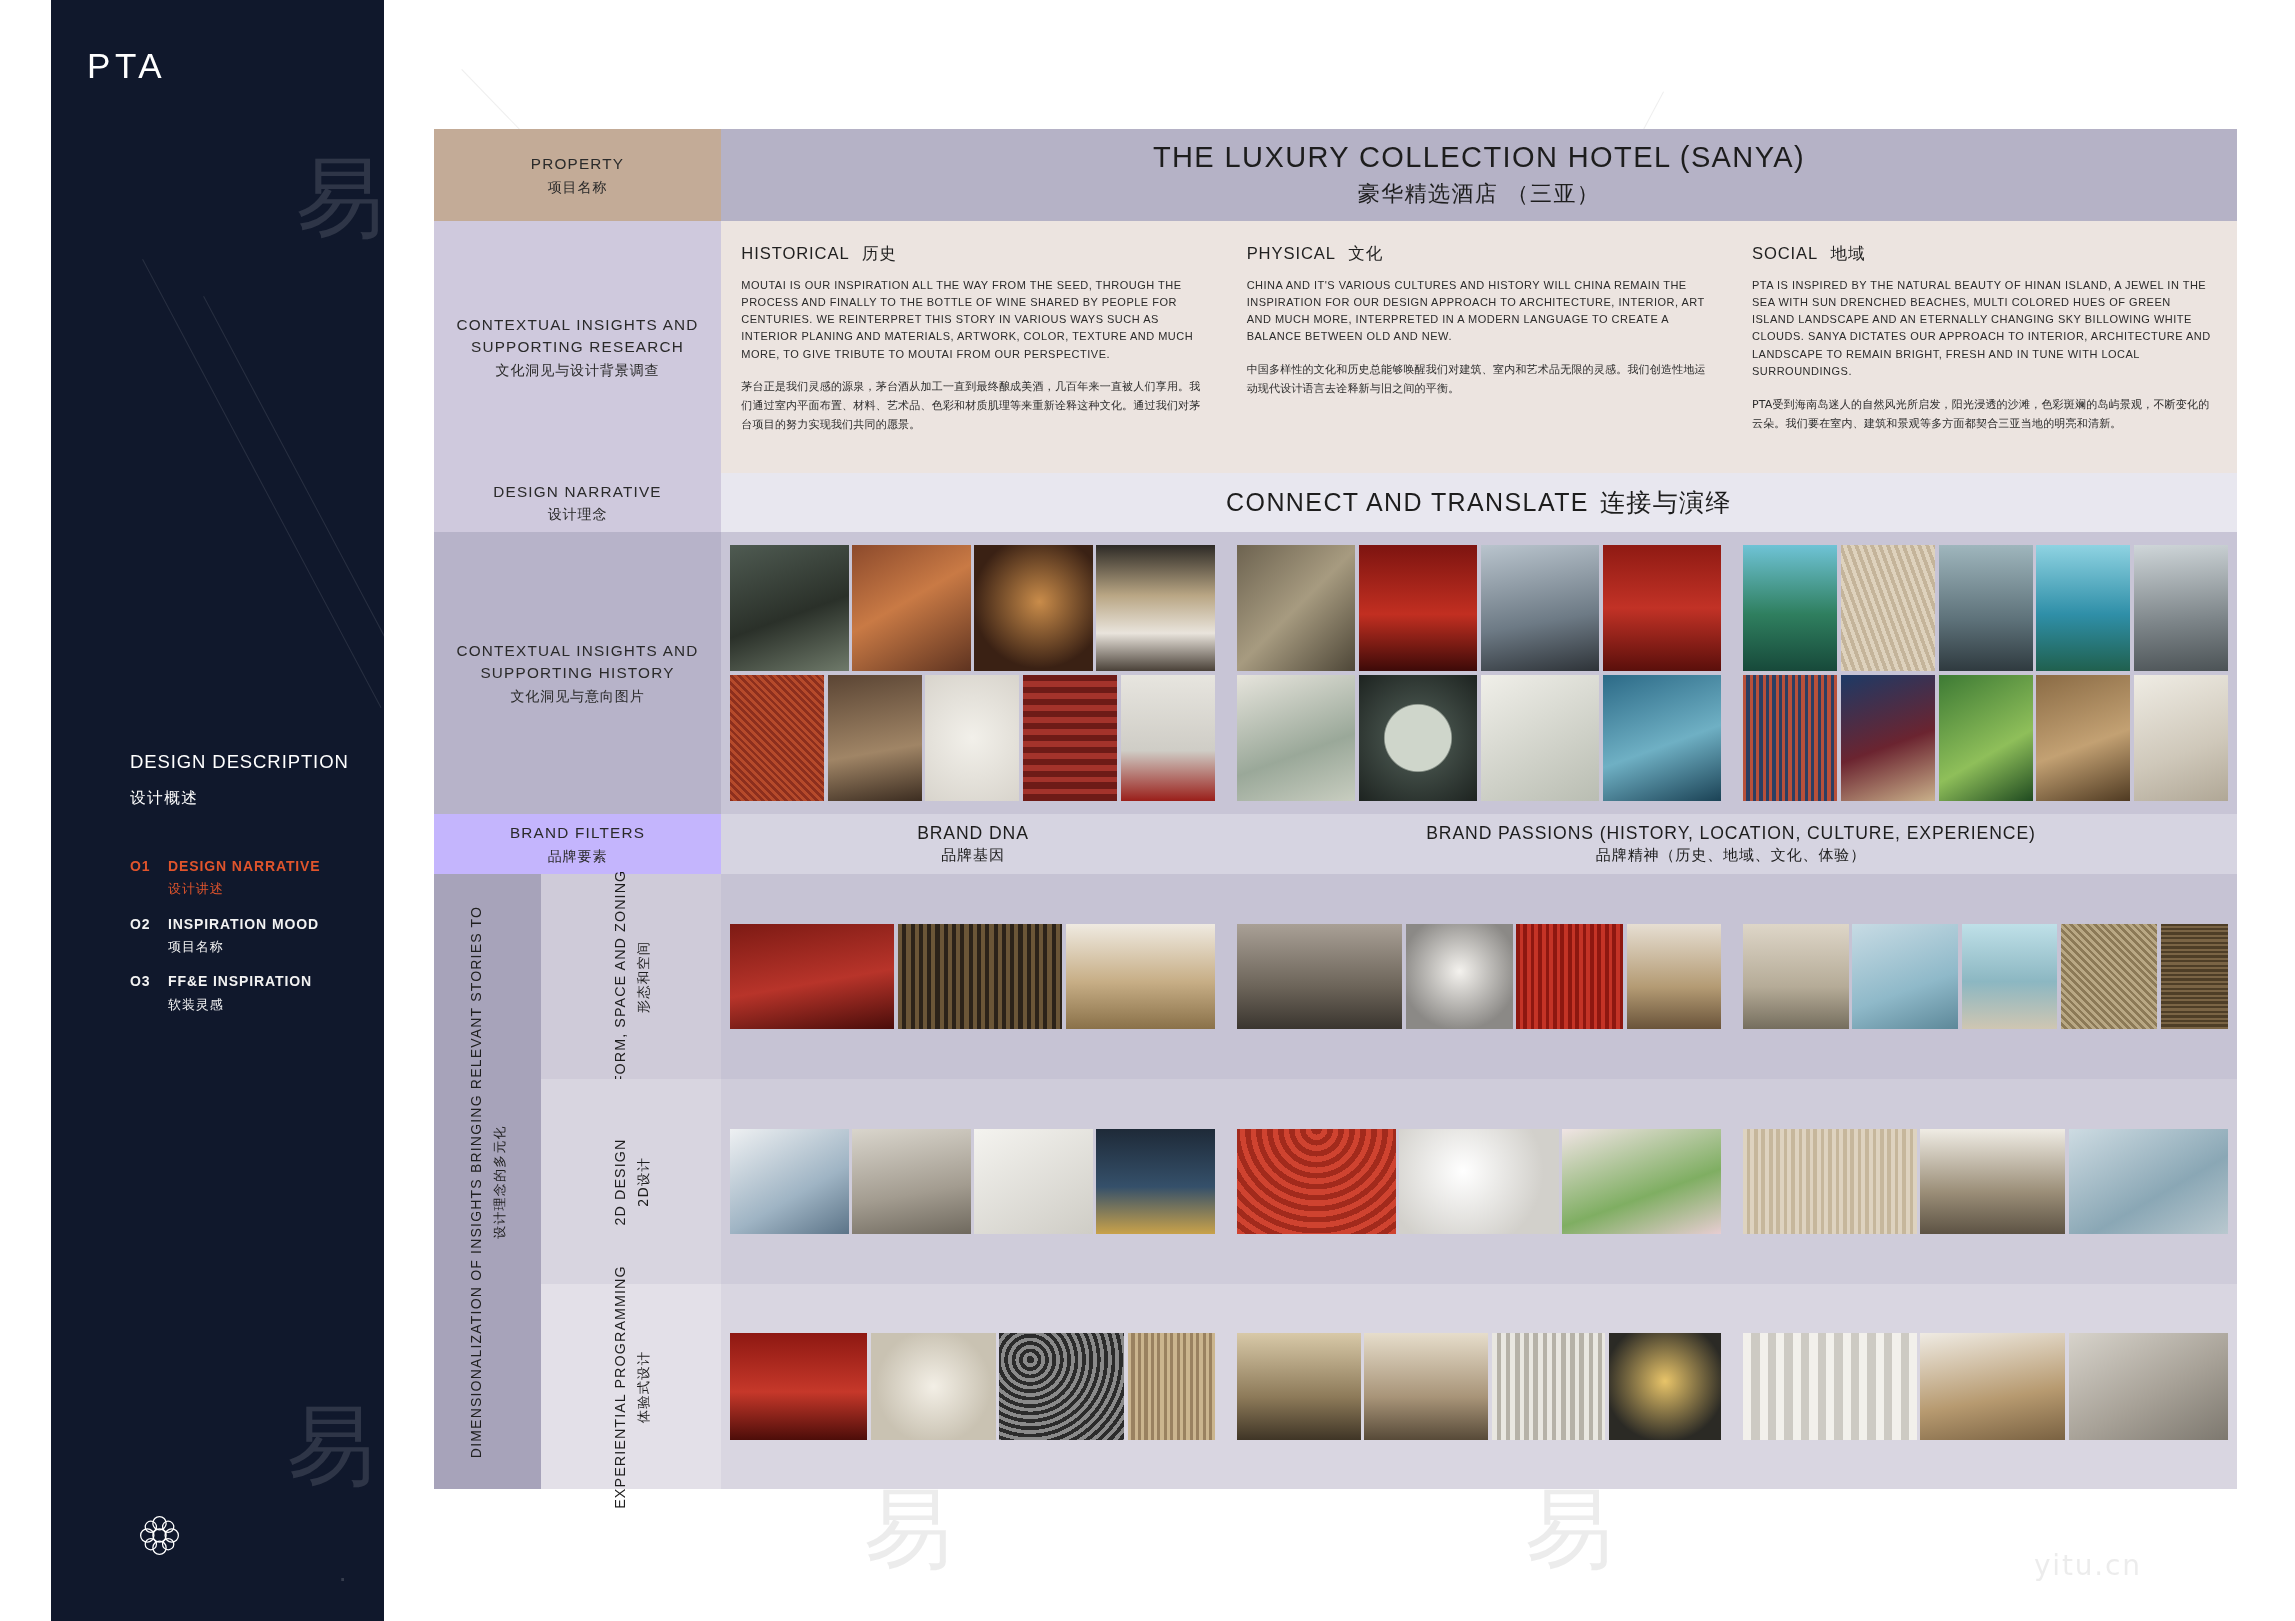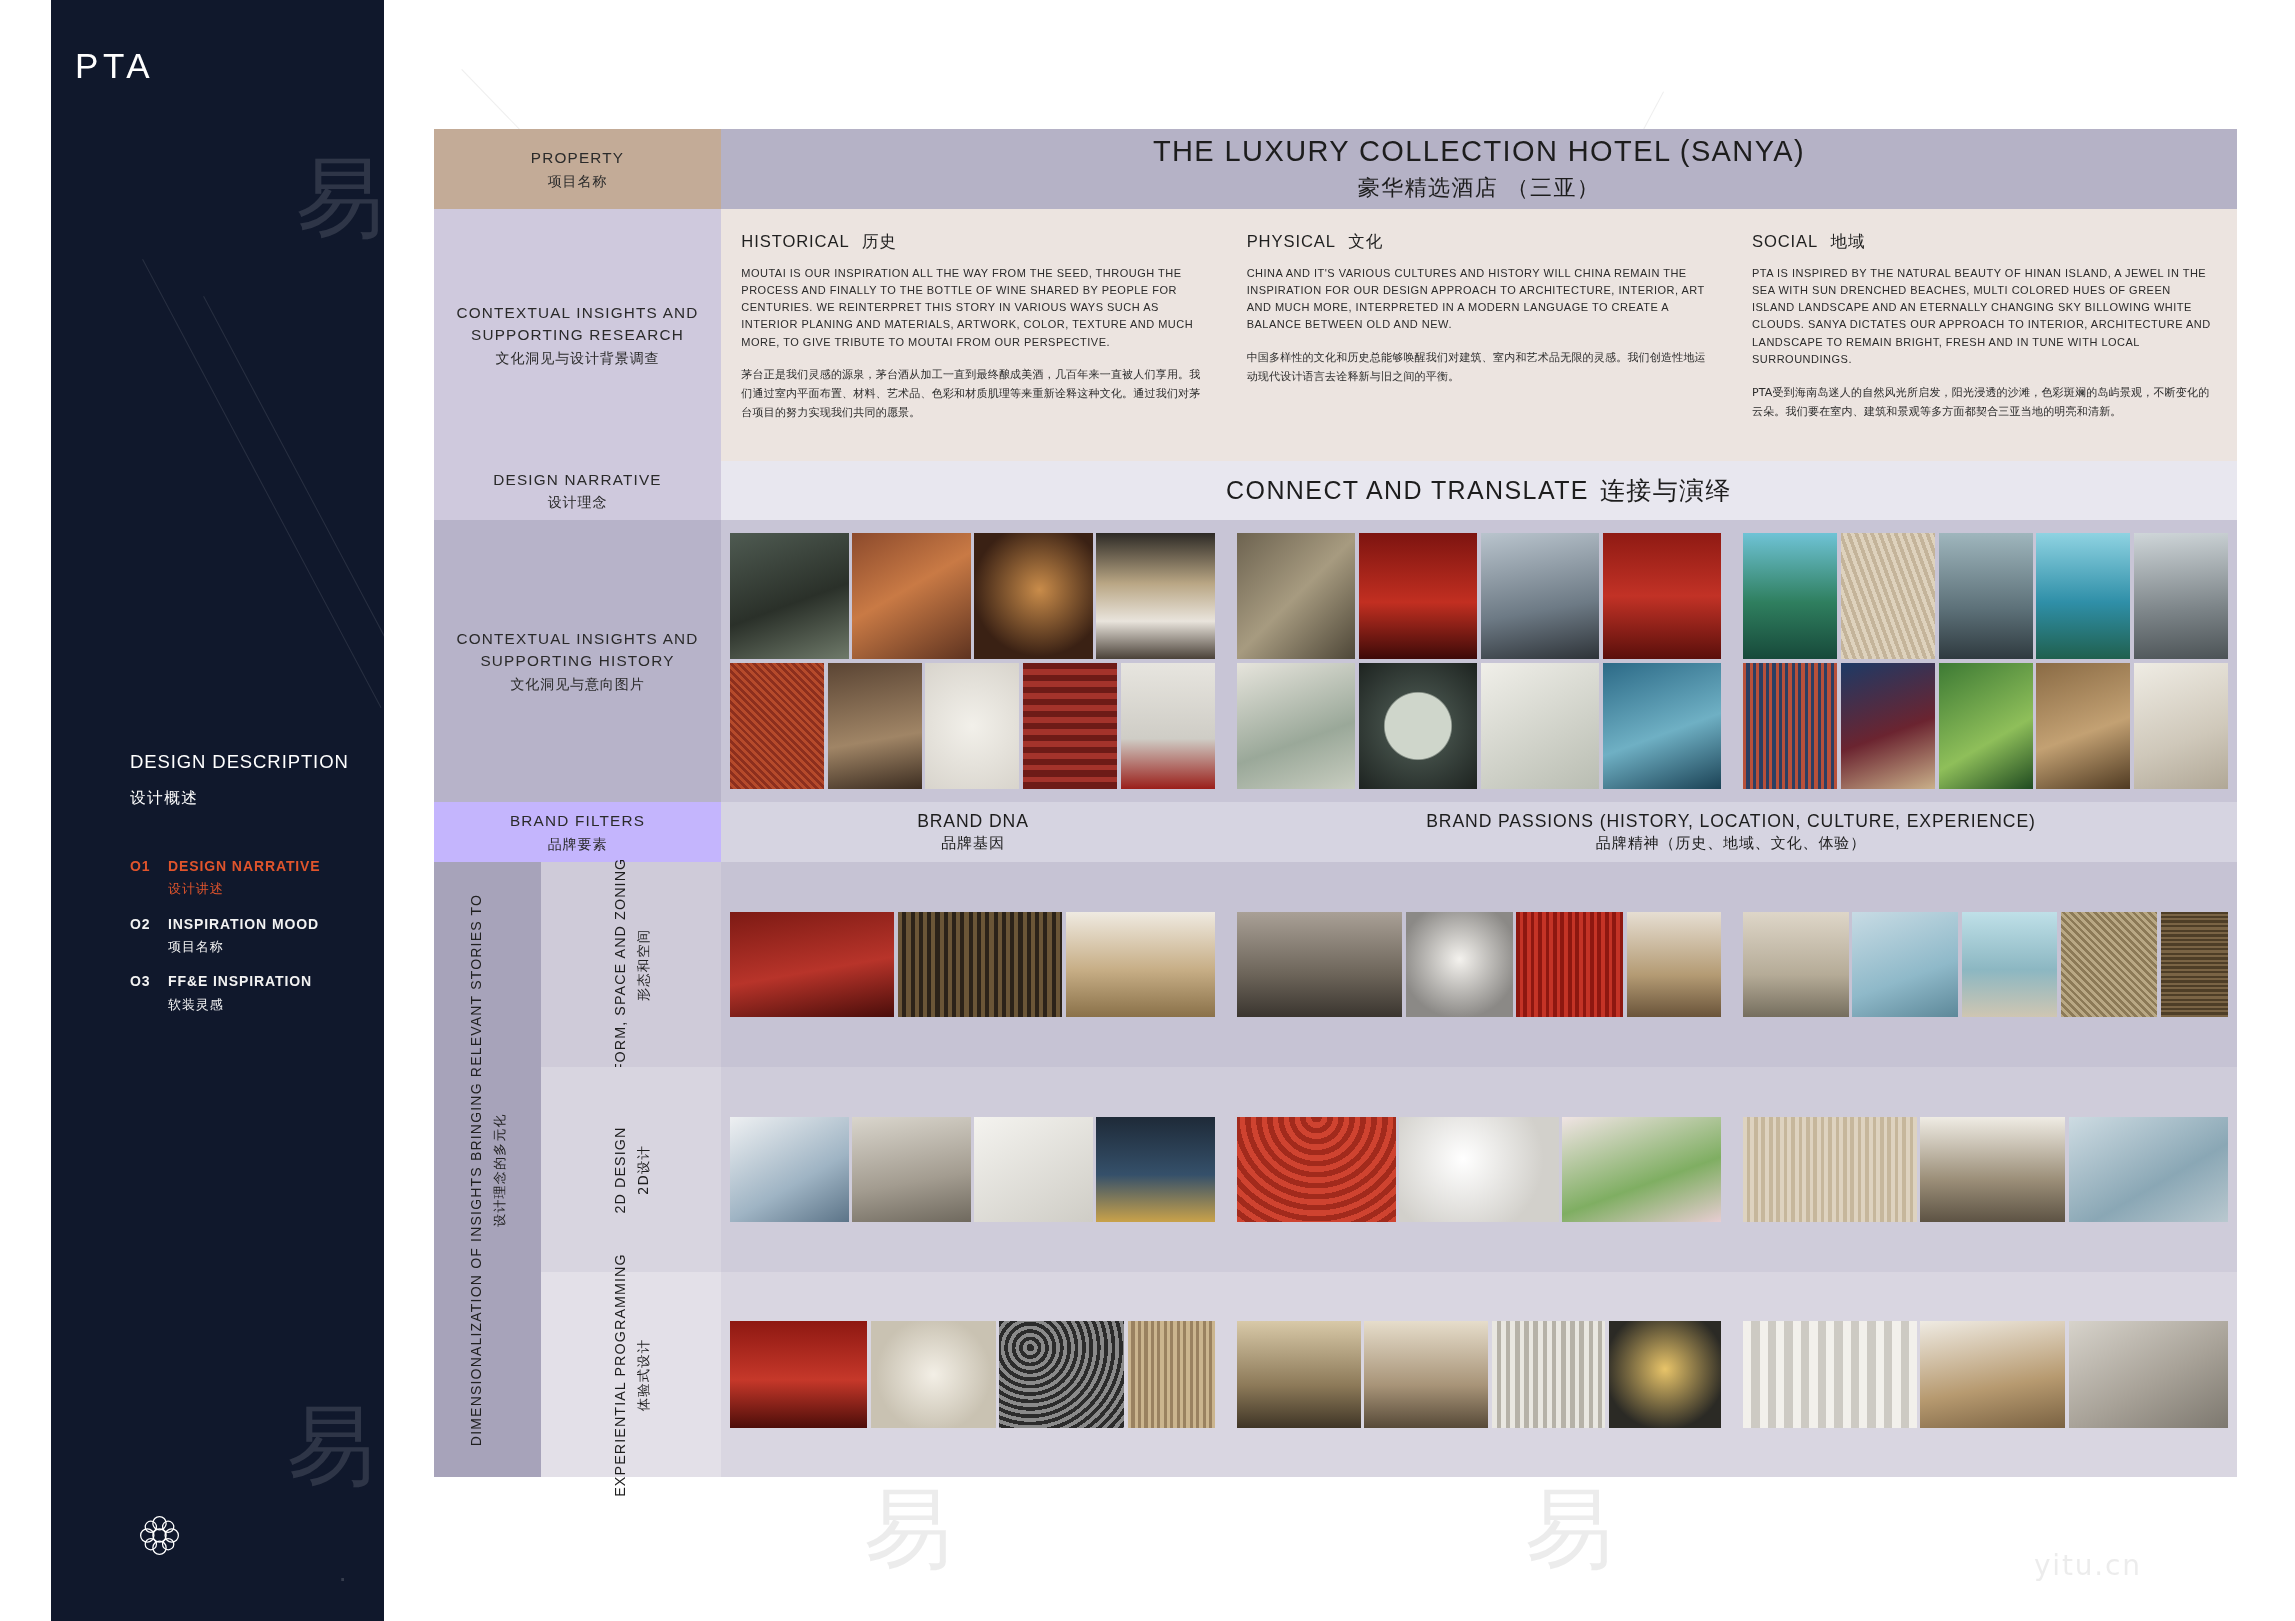--- a/index.html
+++ b/index.html
@@ -21,21 +21,21 @@
     left: 51px;
     top: 0;
     width: 333px;
     height: 1621px;
     background: #10182c;
     color: #ffffff;
     overflow: hidden;
   }
   .sidebar .logo {
     position: absolute;
-    left: 24px;
+    left: 36px;
     top: 46px;
     font-size: 35px;
     letter-spacing: 4.6px;
     color: #ffffff;
     font-weight: 400;
     font-family: "Liberation Sans", sans-serif;
   }
   .sidebar .diag {
     position: absolute;
     background: rgba(255,255,255,0.10);
@@ -178,21 +178,21 @@
   }
   .label-cn {
     font-size: 14px;
     font-family: "DejaVu Sans", sans-serif;
     color: #2a2a2a;
     letter-spacing: 0.9px;
     margin-top: 3.7px;
   }
 
   
-  .r-property { height: 80px; }
+  .r-property { height: 92px; }
   .r-property .label-cell { background: #c3ab97; }
   .property-title {
     flex: 1;
     background: #b5b2c6;
     display: flex;
     flex-direction: column;
     align-items: center;
     justify-content: center;
   }
   .property-title .t1 {

